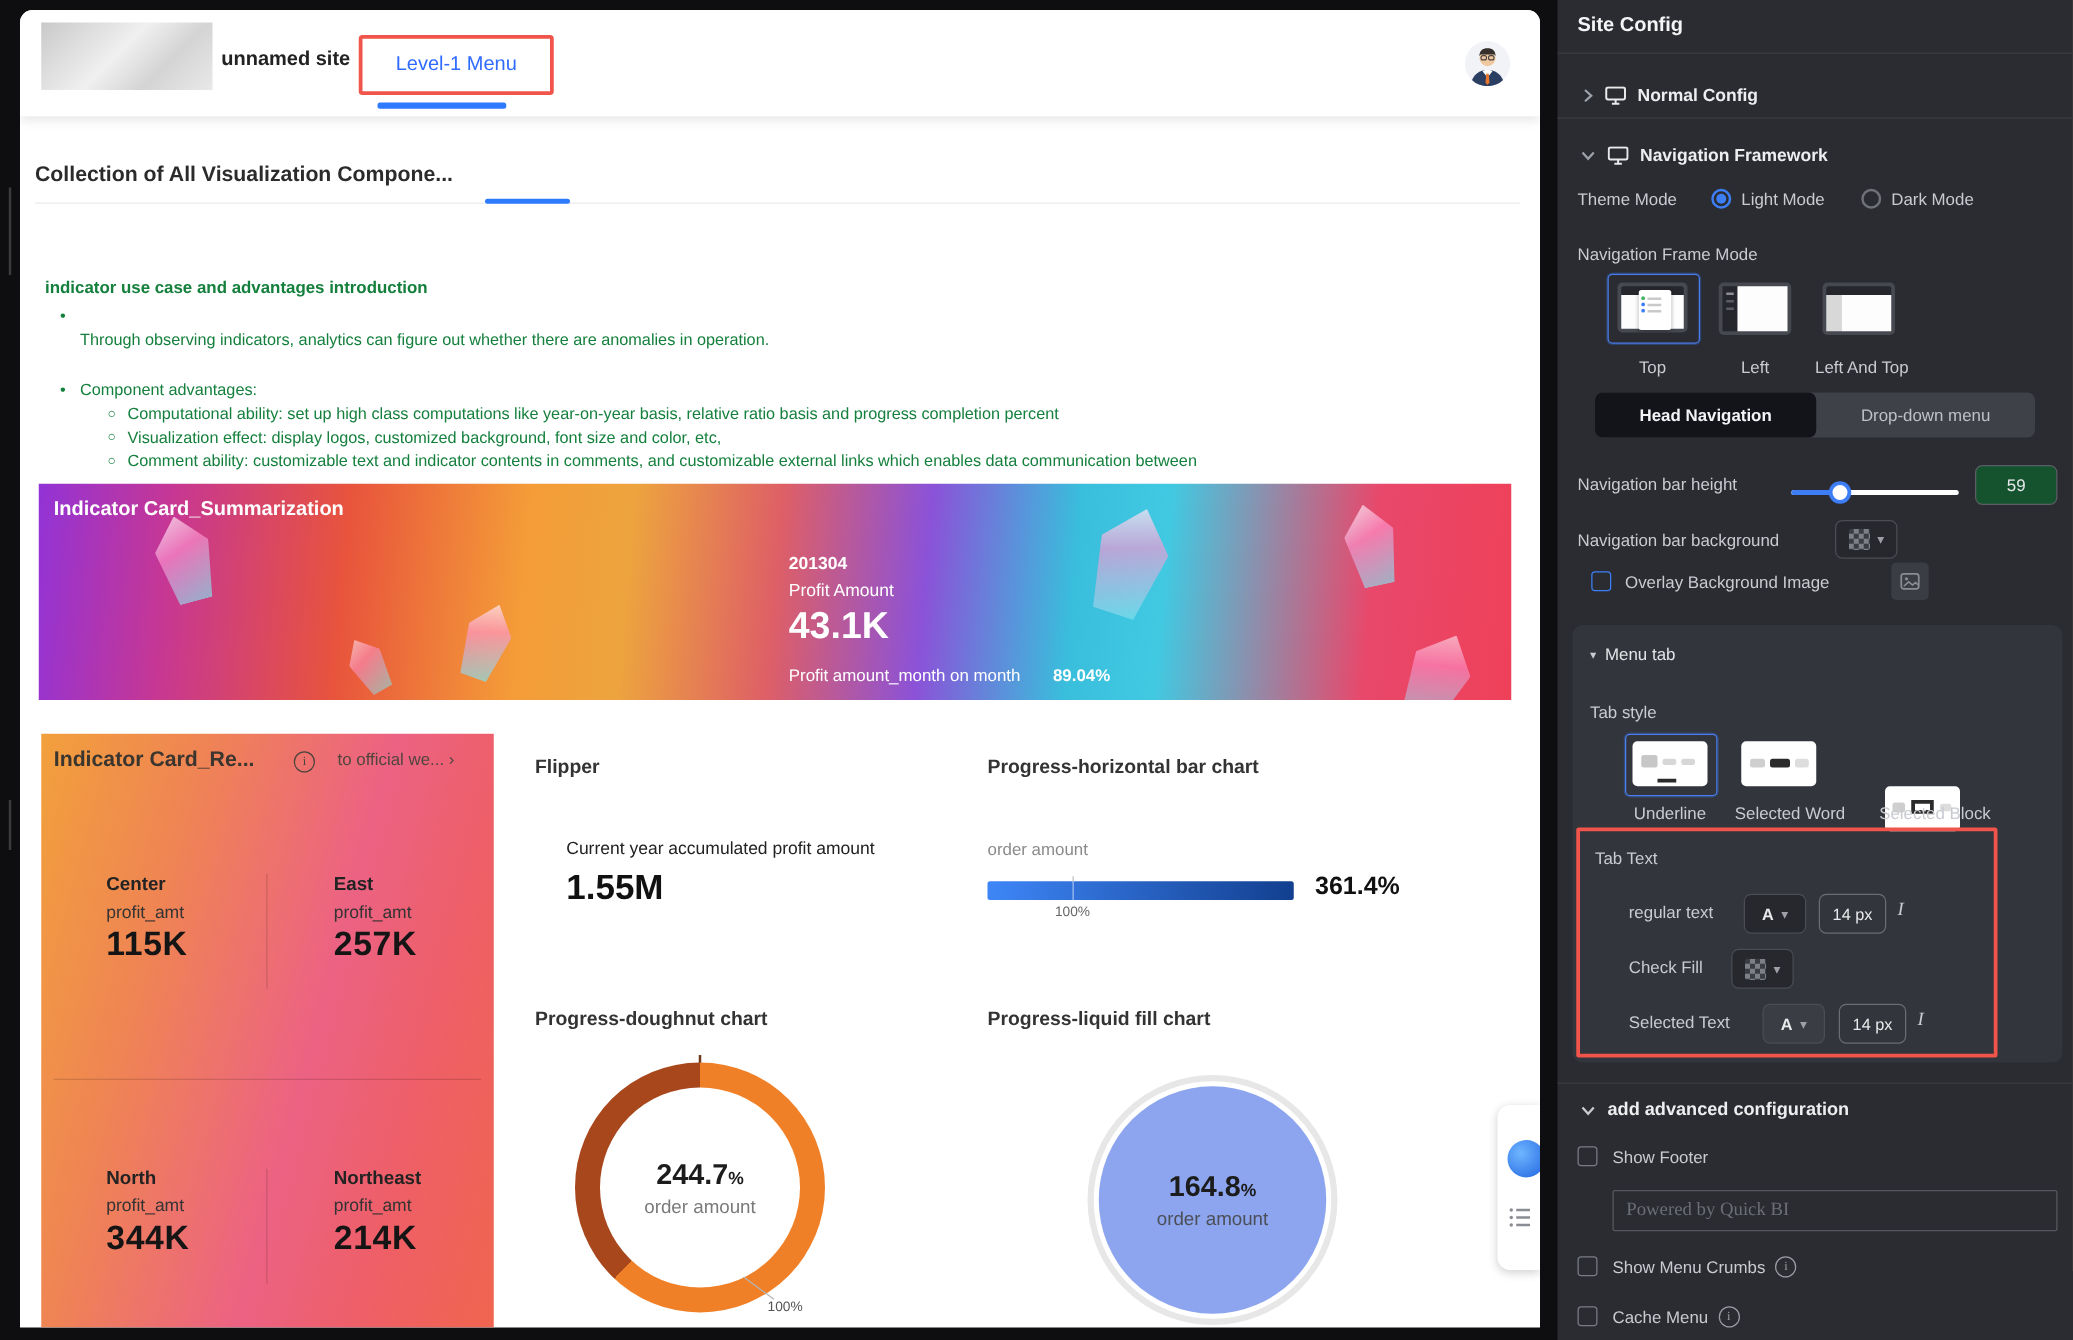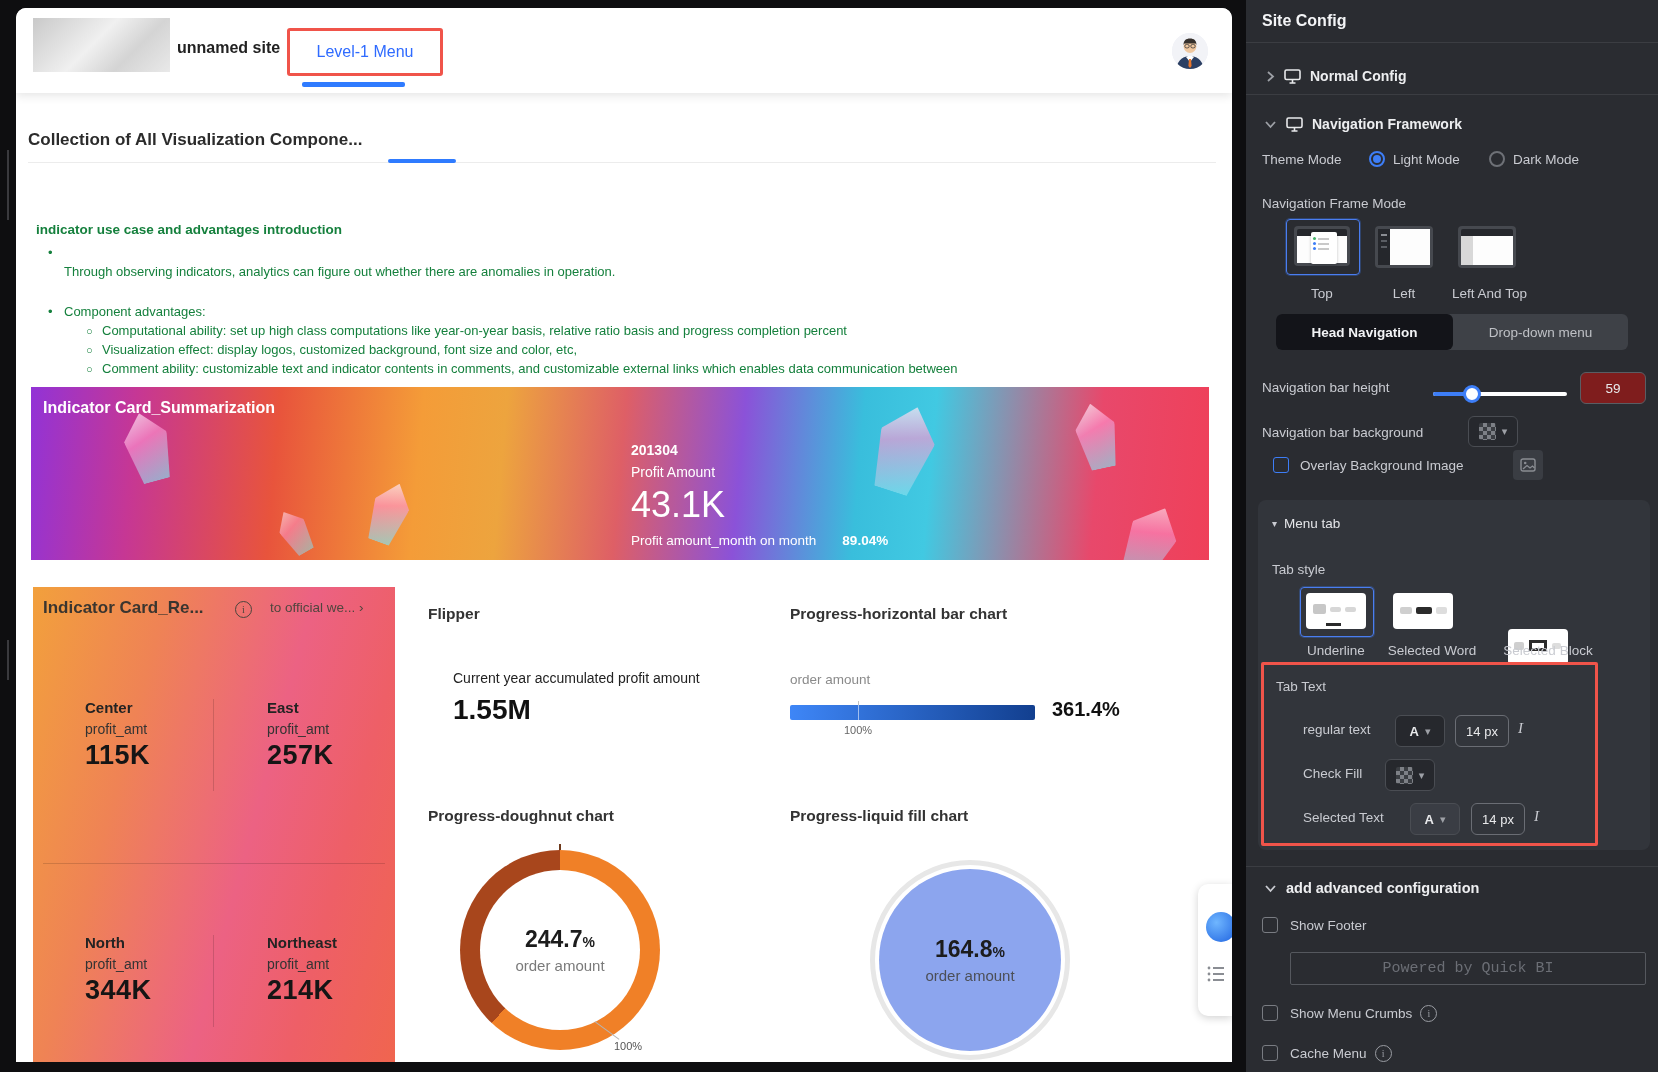--- a/index.html
+++ b/index.html
@@ -34,21 +34,21 @@
 
   
   .banner{left:15px;top:379px;width:1178px;height:173px;overflow:hidden;
     background:linear-gradient(95deg,#9233D6 0%,#C63794 9%,#E8543C 21%,#F49C38 33%,#EDA43E 40%,#DE5F66 50%,#8B52D8 60%,#39BEDC 70%,#41C9E2 76%,#E8486B 90%,#EF4059 100%);}
   .banner .b-title{position:absolute;left:12px;top:12px;color:#fff;font-weight:bold;font-size:16px;}
   .crystal{position:absolute;clip-path:polygon(50% 0,100% 35%,80% 100%,20% 100%,0 35%);
     background:linear-gradient(160deg,rgba(255,255,255,.85),rgba(255,150,210,.75) 40%,rgba(120,230,240,.8));opacity:.85;}
   .b-metric{position:absolute;left:600px;top:55px;color:#fff;}
   .b-metric .period{font-weight:bold;font-size:14px;}
   .b-metric .mlabel{font-size:14px;margin-top:6px;}
-  .b-metric .mvalue{font-size:36px;font-weight:normal;margin-top:4px;}
+  .b-metric .mvalue{font-size:30px;font-weight:bold;margin-top:4px;}
   .b-sub{position:absolute;left:600px;top:146px;color:#fff;font-size:13.5px;display:flex;gap:26px;}
   .b-sub .v{font-weight:bold;}
 
   
   .rcard{left:17px;top:579px;width:362px;height:475px;
     background:linear-gradient(105deg,#F2A03C 0%,#EF8355 28%,#EC6283 58%,#EE5F67 78%,#F0654F 100%);}
   .rcard .r-title{position:absolute;left:10px;top:11px;font-size:17px;font-weight:bold;color:#3a352f;}
   .rcard .info{position:absolute;left:202px;top:14px;width:15px;height:15px;border:1.4px solid #4a443c;border-radius:50%;
     color:#4a443c;font-size:10px;display:flex;align-items:center;justify-content:center;font-family:"Liberation Serif",serif;}
   .rcard .r-link{position:absolute;left:237px;top:13px;font-size:13.5px;color:#4f463e;}
@@ -114,38 +114,38 @@
   .mw-doc .l{height:2px;width:11px;background:#C9C9C9;}
   .seg{left:30px;top:314px;width:352px;height:36px;background:#3E4147;border-radius:6px;display:flex;}
   .seg .on{width:177px;background:#131419;border-radius:6px;color:#F2F3F5;font-weight:bold;
     display:flex;align-items:center;justify-content:center;}
   .seg .off{flex:1;color:#BFC1C6;display:flex;align-items:center;justify-content:center;}
   .slider-track{left:187px;top:392px;width:134px;height:4px;border-radius:2px;background:#fff;}
   .slider-fill{position:absolute;left:0;top:0;width:39px;height:4px;background:#3D7EF7;border-radius:2px;}
   .slider-thumb{position:absolute;left:30px;top:-7px;width:18px;height:18px;border-radius:50%;background:#fff;
     border:3px solid #3D7EF7;box-sizing:border-box;}
   .val-box{left:334px;top:372px;width:64px;height:30px;border:1px solid #5A5D63;border-radius:6px;
-    display:flex;align-items:center;justify-content:center;color:#E8E9EB;background:#7f1d1d;}
+    display:flex;align-items:center;justify-content:center;color:#E8E9EB;background:#14532d;}
   .dd{background:#26282D;border:1px solid #4A4D53;border-radius:6px;display:flex;align-items:center;
       justify-content:center;gap:6px;}
   .checker{width:17px;height:17px;border-radius:2px;
     background:repeating-conic-gradient(#7d8086 0% 25%,#3a3d42 0% 50%);background-size:8px 8px;}
   .caret{color:#9DA0A6;font-size:11px;}
   .chk{width:16px;height:16px;border:1.6px solid #797C82;border-radius:3px;box-sizing:border-box;background:transparent;}
   .chk.blue{border-color:#3D7EF7;}
   .panel{left:12px;top:500px;width:392px;height:350px;background:#32353B;border-radius:8px;}
   .whitecard{background:#fff;border-radius:4px;position:relative;}
   .redbox{position:absolute;left:3px;top:162px;width:331px;height:178px;border:3px solid #F0544A;border-radius:2px;text-align:right;}
   .sizebox{border:1px solid #6A6D74;border-radius:6px;width:52px;height:30px;display:flex;align-items:center;
     justify-content:center;color:#E8E9EB;font-size:13px;}
   .italic-ic{font-family:"Liberation Serif",serif;font-style:italic;color:#C9CBD1;font-size:15px;}
   .info-ic{width:15px;height:15px;border:1.3px solid #9a9da3;border-radius:50%;color:#9a9da3;font-size:10px;
     display:inline-flex;align-items:center;justify-content:center;font-family:"Liberation Serif",serif;}
   .sb-input{left:44px;top:952px;width:356px;height:33px;background:transparent;border:1px solid #55585E;
-    border-radius:2px;color:#6B6E75;font-size:15px;padding:0 10px;box-sizing:border-box;font-family:Liberation Mono, monospace;text-align:center;}
+    border-radius:2px;color:#6B6E75;font-size:15px;padding:0 10px;box-sizing:border-box;font-family:Liberation Serif, serif;}
   .sb-input::placeholder{color:#6B6E75;}
   .adv-lbl{font-weight:bold;color:#EDEEF0;font-size:14.5px;}
 </style>
 </head>
 <body>
 
 <div class="screen">
 
   <div class="abs" style="left:7px;top:150px;width:2px;height:70px;background:#3a3a3e;"></div>
   <div class="abs" style="left:7px;top:640px;width:2px;height:40px;background:#3a3a3e;"></div>

